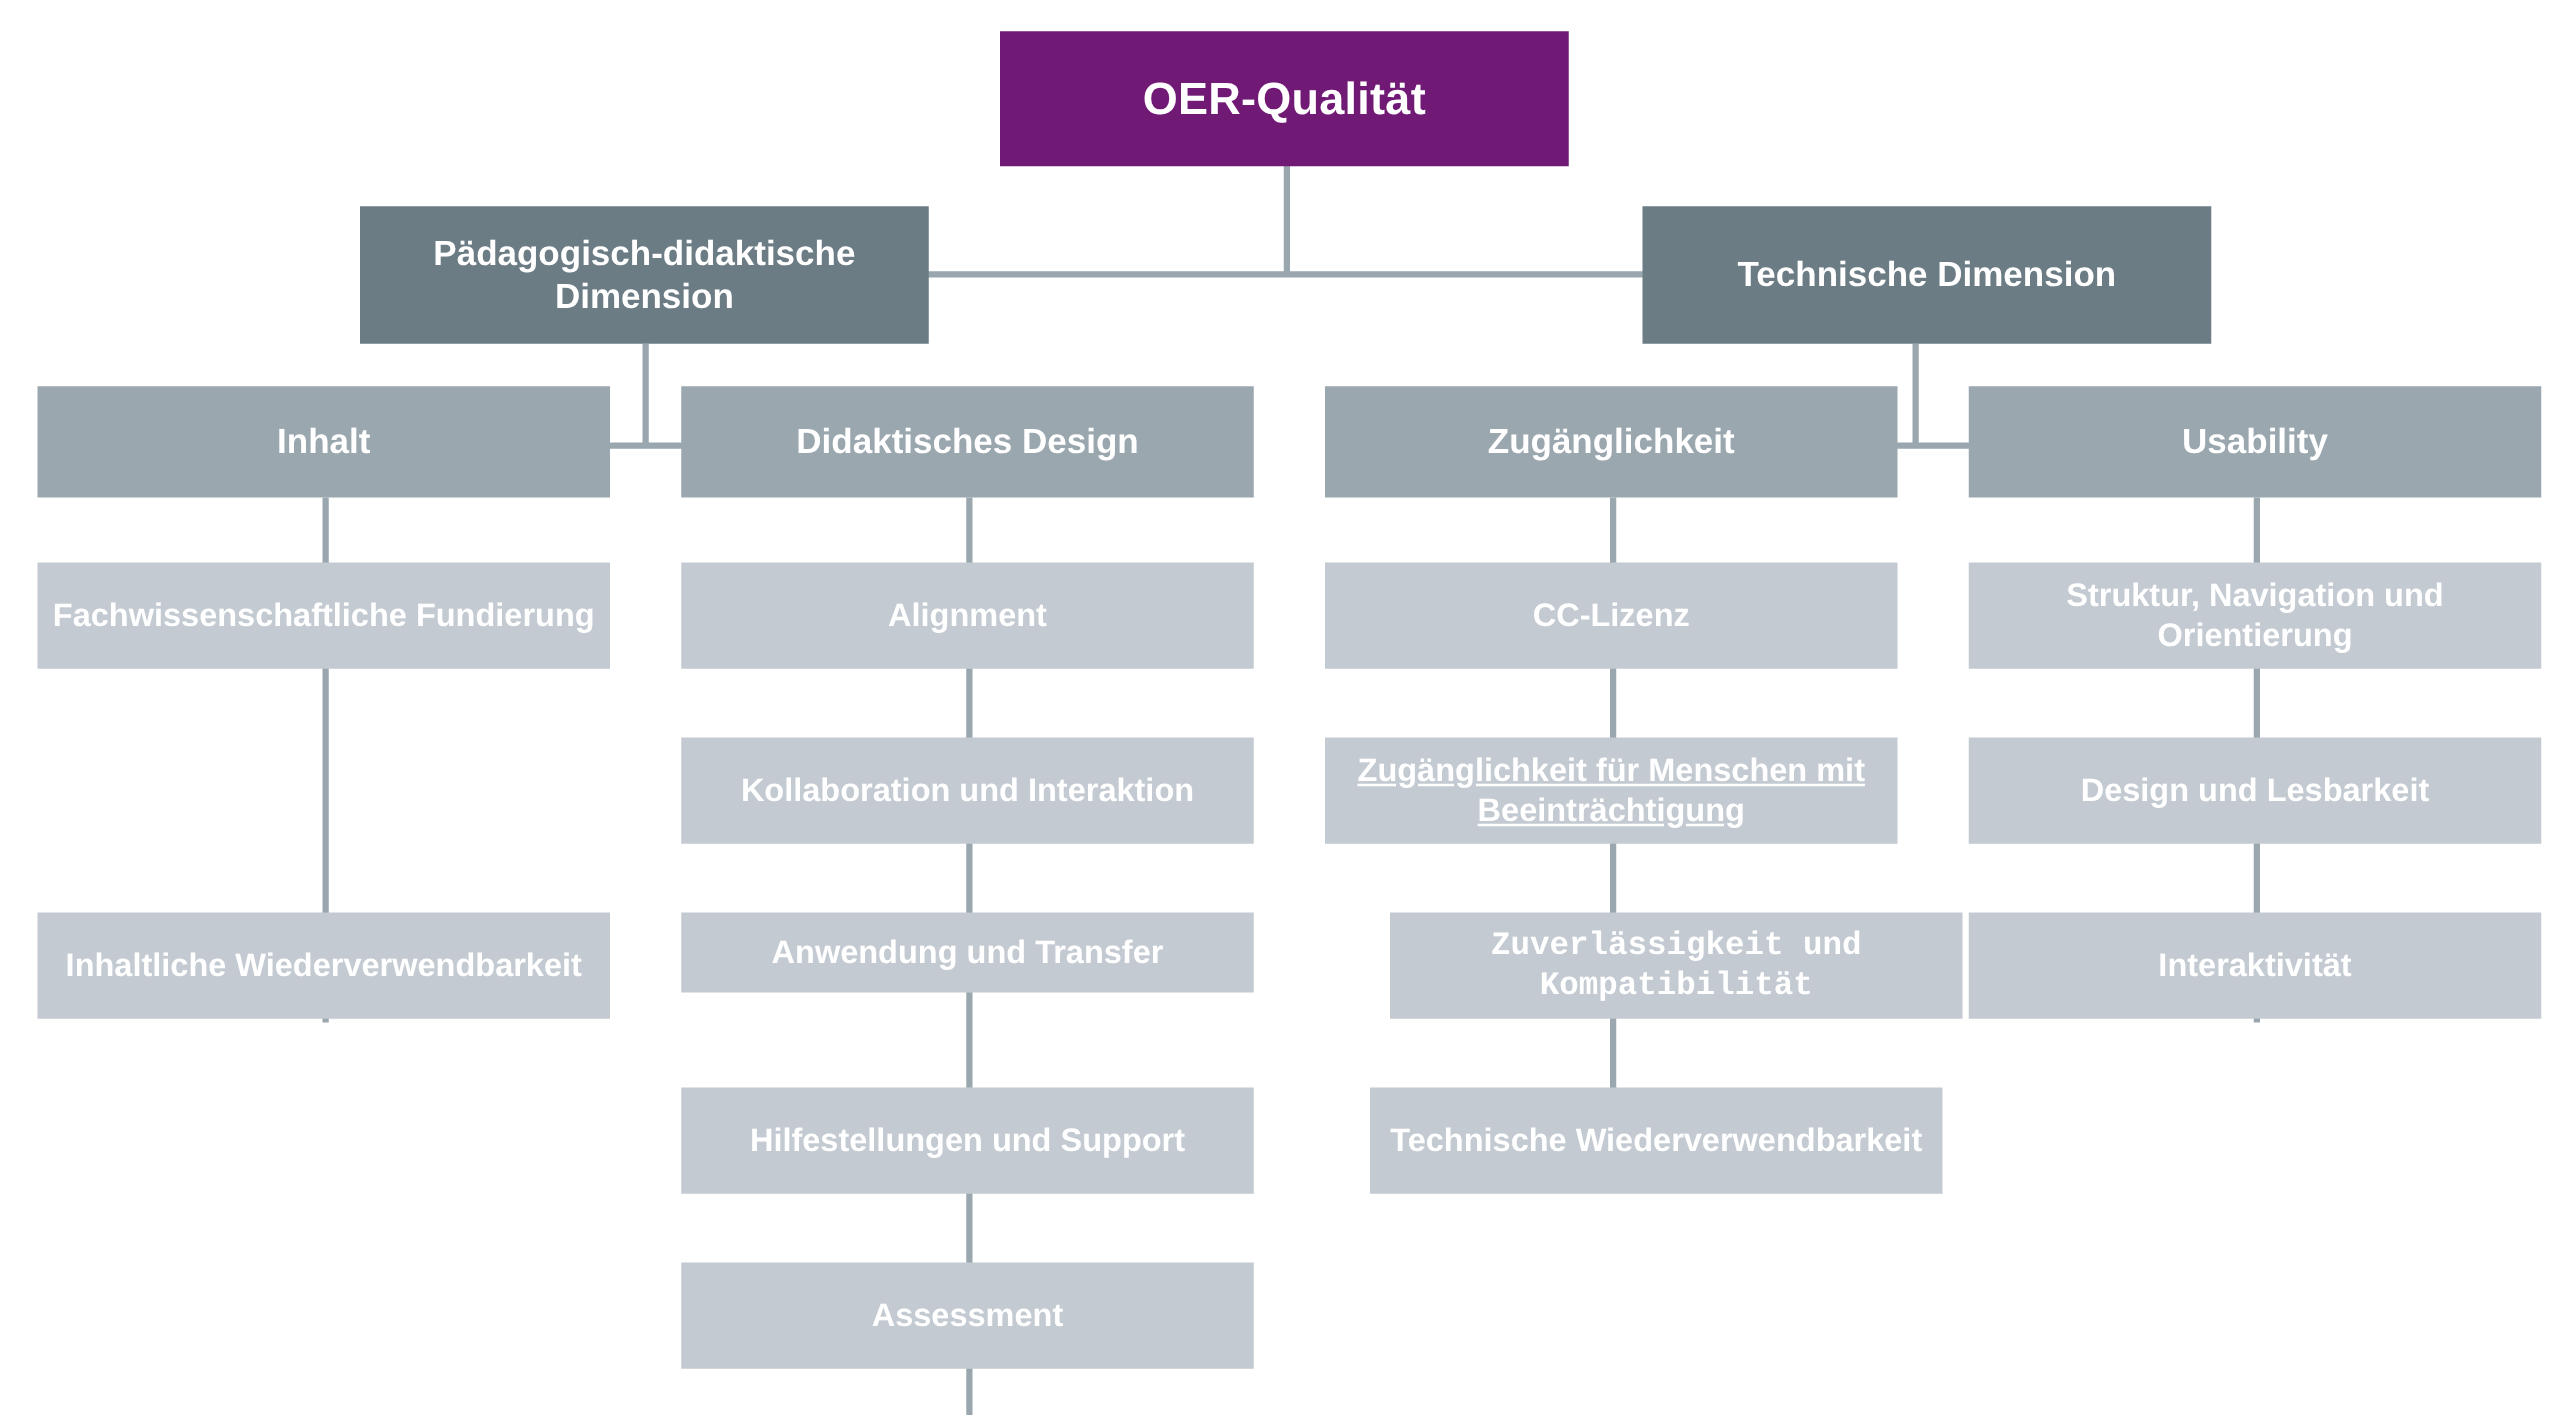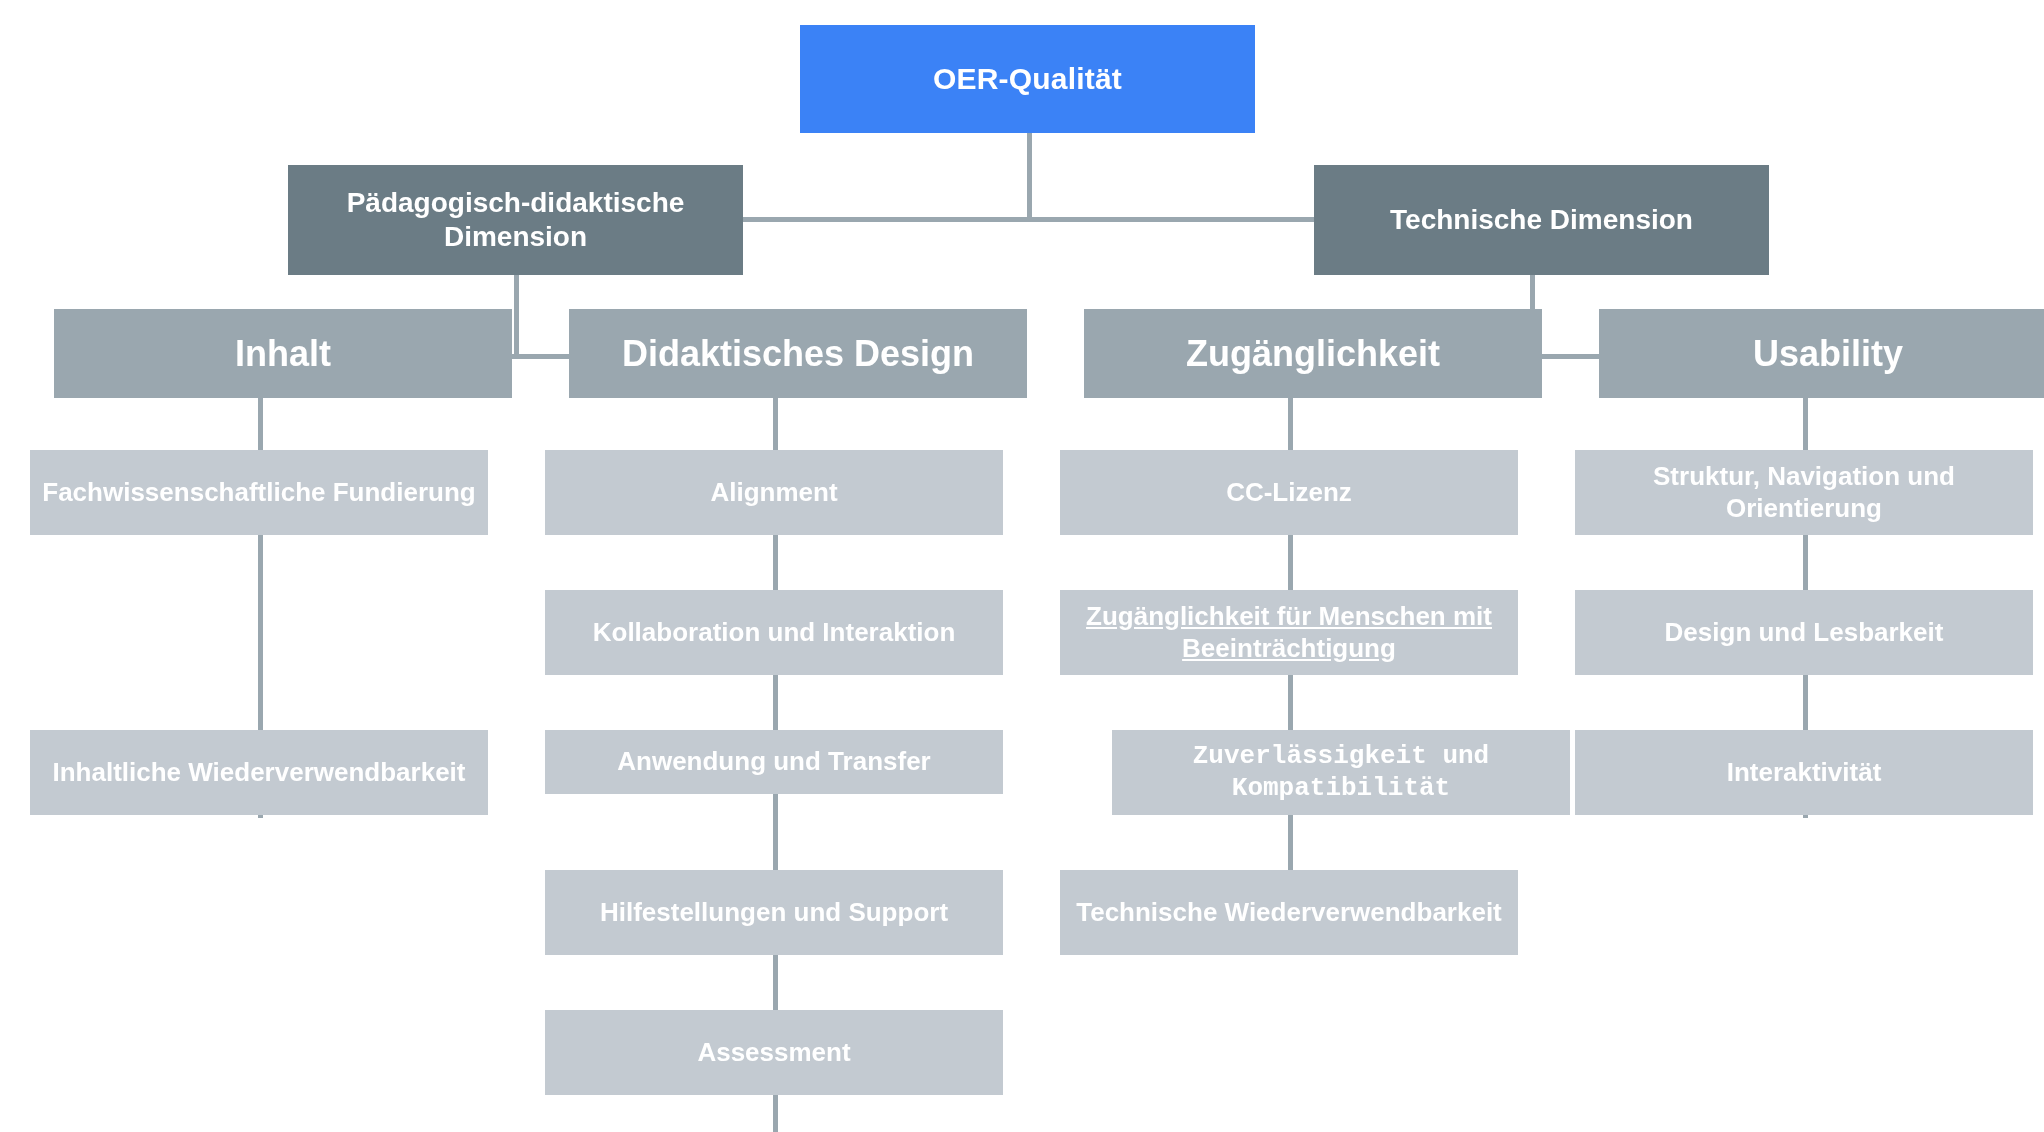--- a/index.html
+++ b/index.html
@@ -15,23 +15,23 @@
     position:absolute;
     display:flex;align-items:center;justify-content:center;
     text-align:center;
     color:#ffffff;
     font-weight:bold;
     line-height:1.22;
     box-sizing:border-box;
     padding:4px 10px;
     z-index:3;
   }
-  .tier1{background:#3b82f6;font-size:30px;letter-spacing:.2px;}
+  .tier1{background:#701a75;font-size:36px;letter-spacing:.2px;}
   .tier2{background:#6B7C85;font-size:28px;}
-  .tier3{background:#9AA7AF;font-size:36px;margin-left:24px;}
+  .tier3{background:#9AA7AF;font-size:28px;}
   .tier4{background:#C3CAD1;font-size:26px;}
 
   .conn{position:absolute;background:#9AA7AF;z-index:1;}
   .conn.v{width:5px;}
   .conn.h{height:5px;}
 </style>
 </head>
 <body>
 
 <div id="stage">
@@ -71,19 +71,19 @@
 
   <div class="box tier4" style="left:545px;top:450px;width:458px;height:85px;">Alignment</div>
   <div class="box tier4" style="left:545px;top:590px;width:458px;height:85px;">Kollaboration und Interaktion</div>
   <div class="box tier4" style="left:545px;top:730px;width:458px;height:64px;">Anwendung und Transfer</div>
   <div class="box tier4" style="left:545px;top:870px;width:458px;height:85px;">Hilfestellungen und Support</div>
   <div class="box tier4" style="left:545px;top:1010px;width:458px;height:85px;">Assessment</div>
 
   <div class="box tier4" style="left:1060px;top:450px;width:458px;height:85px;">CC-Lizenz</div>
   <div class="box tier4" style="left:1060px;top:590px;width:458px;height:85px;text-decoration:underline;">Zugänglichkeit für Menschen mit Beeinträchtigung</div>
   <div class="box tier4" style="left:1112px;top:730px;width:458px;height:85px;font-family:Liberation Mono, monospace;">Zuverlässigkeit und Kompatibilität</div>
-  <div class="box tier4" style="left:1060px;top:870px;width:458px;height:85px;">Technische Wiederverwendbarkeit</div>
+  <div class="box tier4" style="left:1096px;top:870px;width:458px;height:85px;">Technische Wiederverwendbarkeit</div>
 
   <div class="box tier4" style="left:1575px;top:450px;width:458px;height:85px;text-align:center;">Struktur, Navigation und Orientierung</div>
   <div class="box tier4" style="left:1575px;top:590px;width:458px;height:85px;">Design und Lesbarkeit</div>
   <div class="box tier4" style="left:1575px;top:730px;width:458px;height:85px;">Interaktivität</div>
 
 </div>
 
 </body></html>

